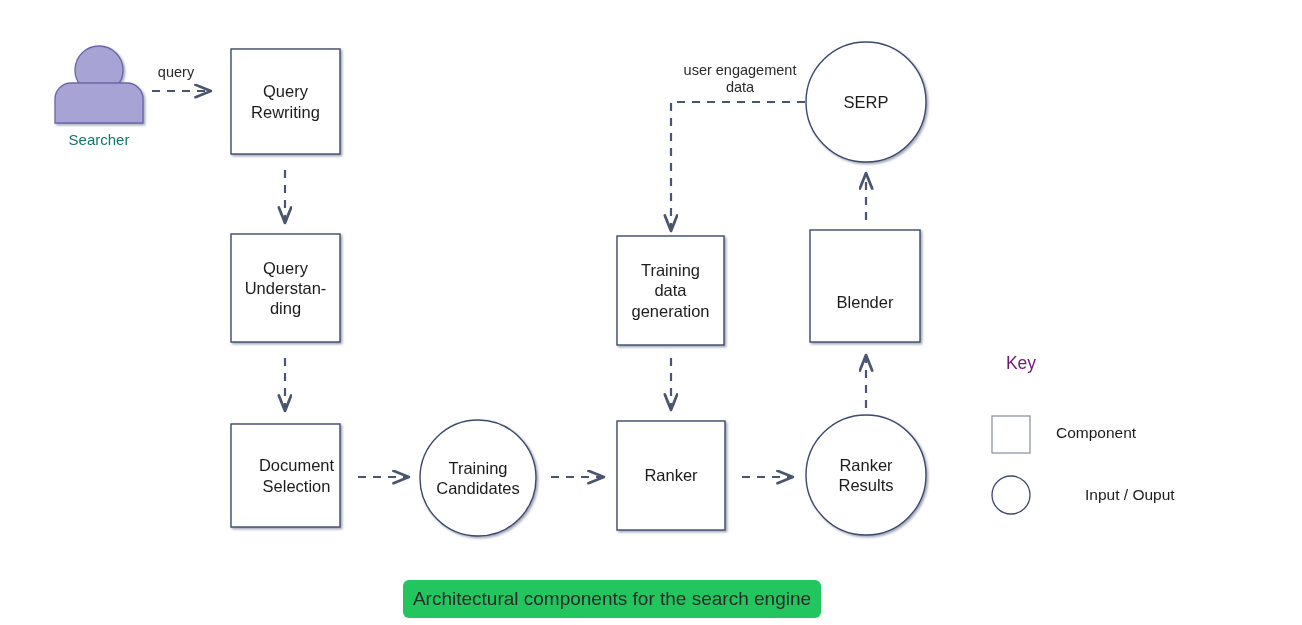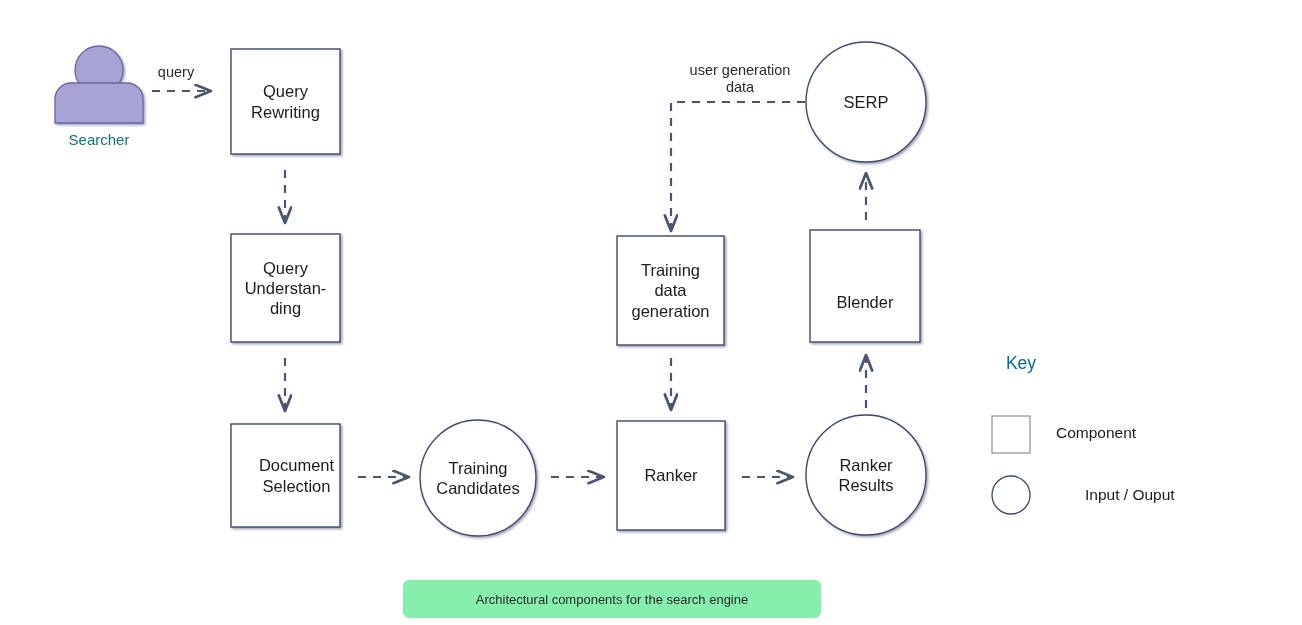--- a/index.html
+++ b/index.html
@@ -46,47 +46,47 @@
     text-align: center;
     font-size: 14.5px;
     color: #2a2a2a;
     line-height: 1.2;
     pointer-events: none;
     white-space: pre-line;
   }
   .key-title {
     position: absolute;
     font-size: 17.5px;
-    color: #0369a1;
+    color: #701a75;
     text-align: center;
   }
   .key-text {
     position: absolute;
     font-size: 15.5px;
     color: #1c1c1c;
   }
   .actor-label {
     position: absolute;
     font-size: 15px;
     color: #0f766e;
     text-align: center;
     width: 120px;
   }
   .caption-pill {
     position: absolute;
     left: 403px;
     top: 580px;
     width: 418px;
     height: 38px;
-    background: #86efac;
+    background: #22c55e;
     border-radius: 6px;
     display: flex;
     align-items: center;
     justify-content: center;
-    font-size: 13px;
+    font-size: 19px;
     color: #2b2b2b;
   }
 </style>
 </head>
 <body>
 
 <div id="canvas">
 
   <svg class="svg-layer" viewBox="0 0 1302 625">
     <defs>
@@ -154,21 +154,21 @@
   <div class="node-label" style="left:810px; top:246px; width:110px; height:112px;">Blender</div>
 
   <div class="node-label" style="left:806px; top:42px; width:120px; height:120px;">SERP</div>
 
   <div class="node-label" style="left:617px; top:236px; width:107px; height:109px;">Training
 data
 generation</div>
 
   <div class="edge-label" style="left:134px; top:64px; width:84px;">query</div>
 
-  <div class="edge-label" style="left:664px; top:62px; width:152px;">user generation
+  <div class="edge-label" style="left:664px; top:62px; width:152px;">user engagement
 data</div>
 
   <div class="key-title" style="left:1021px; top:353px; width:110px; margin-left:-55px;">Key</div>
 
   <div class="key-text" style="left:1056px; top:424px;">Component</div>
 
   <div class="key-text" style="left:1056px; top:486px;margin-left:29px;">Input / Ouput</div>
 
   <div class="caption-pill">Architectural components for the search engine</div>
 

